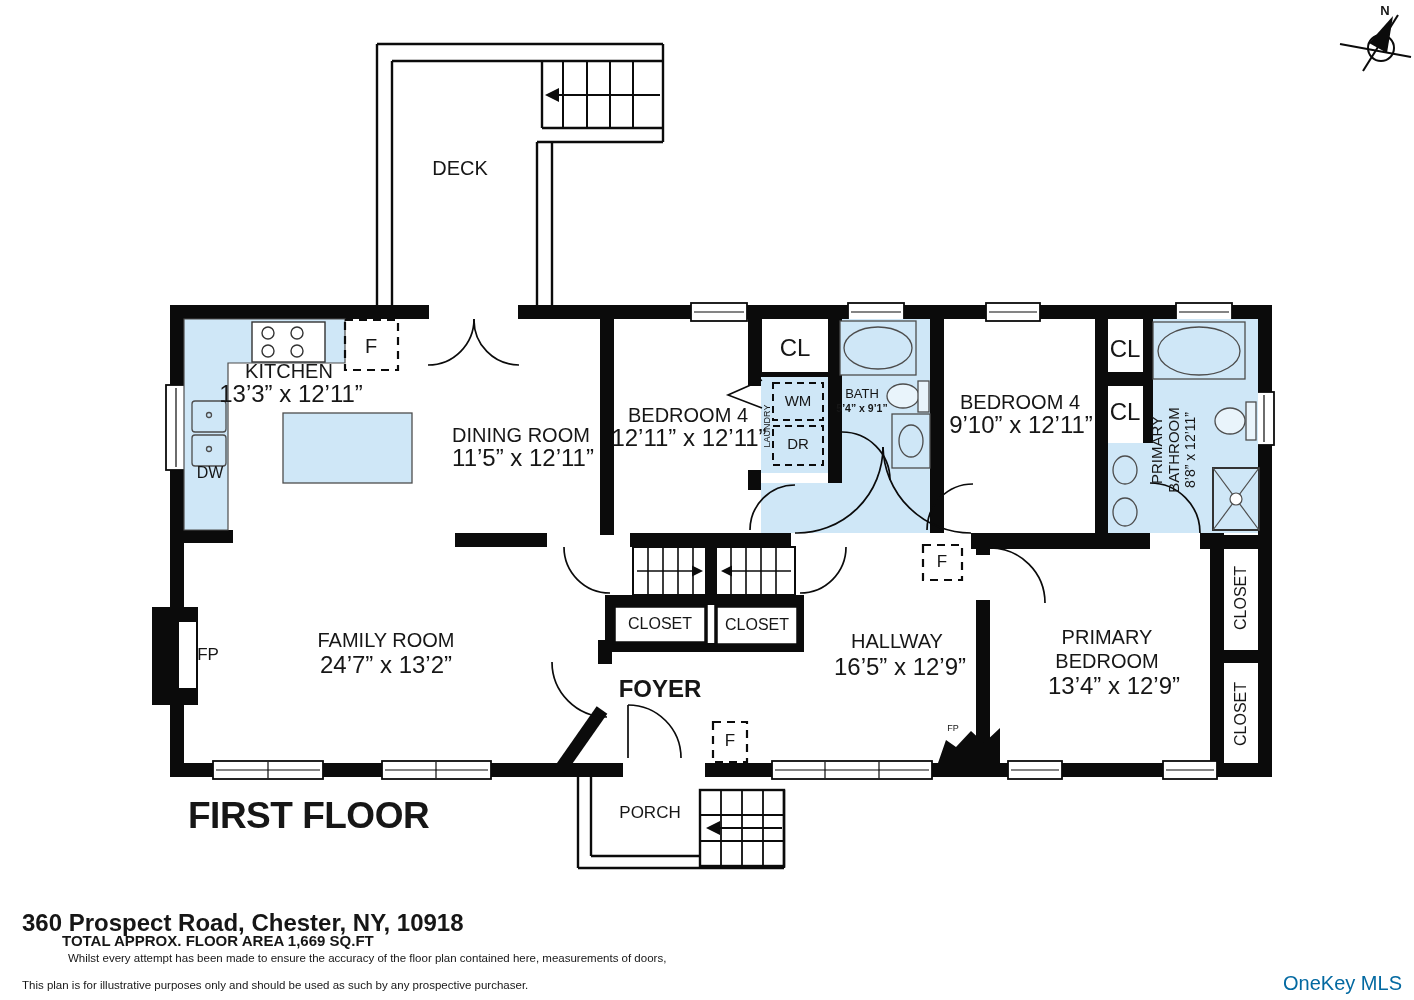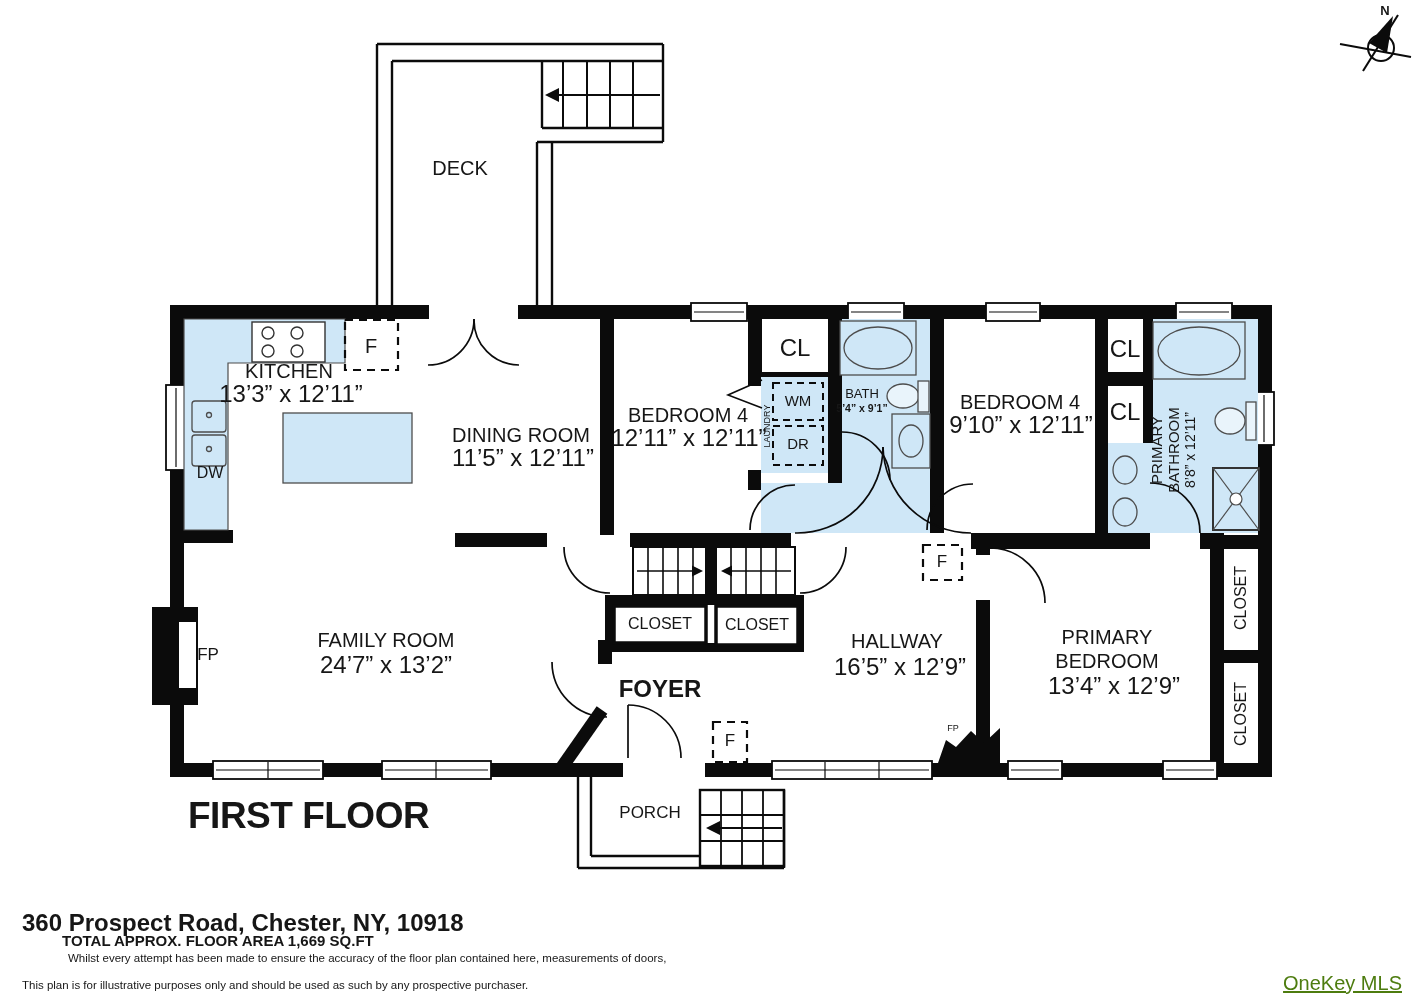--- a/index.html
+++ b/index.html
@@ -9,21 +9,21 @@
   .lbl{position:absolute;transform:translate(-50%,-50%);white-space:nowrap;color:#161616;
        font-family:"Liberation Sans",sans-serif;line-height:1.12;text-align:center;}
   .rot{transform:translate(-50%,-50%) rotate(-90deg);}
   .anch{transform:none;}
   .s9{font-size:9px;}  .s10{font-size:10.5px;} .s11{font-size:11.5px;}
   .s13{font-size:13px;} .s14{font-size:14px;} .s15{font-size:15px;}
   .s16{font-size:16px;} .s17{font-size:17px;} .s19{font-size:24px;}
   .s20{font-size:20px;} 
   .title{font-size:37px;font-weight:700;letter-spacing:-0.5px;}
   .b{font-weight:700;}
-  .wm{color:#4d7c0f;text-decoration:underline;}
+  .wm{color:#0369a1;}
 </style>
 </head>
 <body>
 
 <div id="stage">
 
 <svg id="plan-svg" width="1414" height="1000" viewBox="0 0 1414 1000">
 
   <g stroke="#0b0b0b" stroke-width="2.4" fill="none">
     <line x1="377" y1="305" x2="377" y2="44"></line>

